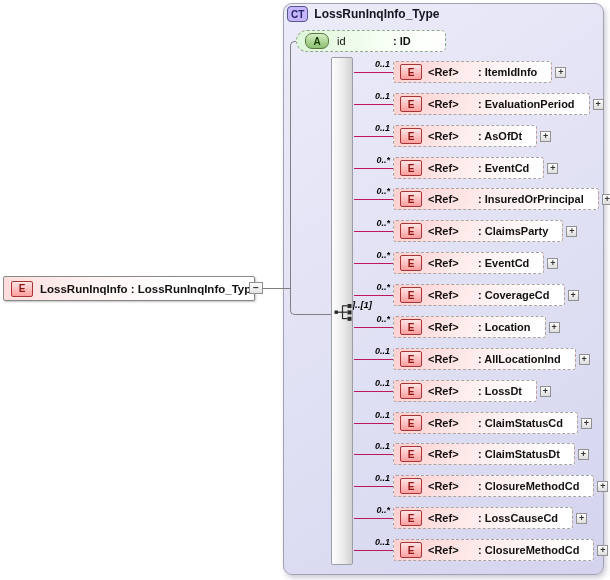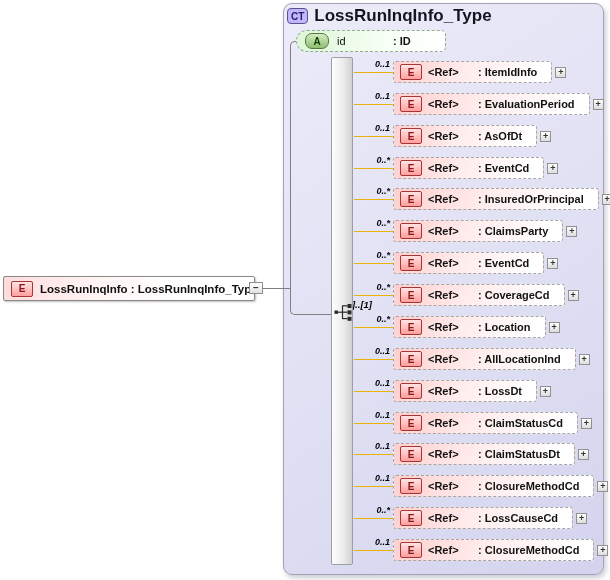--- a/index.html
+++ b/index.html
@@ -8,21 +8,21 @@
 
   
   .ct-container{position:absolute;left:283px;top:3px;width:321px;height:572px;
     border:1px solid #a2a2b2;border-radius:9px;
     background:linear-gradient(145deg,#ecebf9 0%,#e0e0f4 55%,#d3d3ee 100%);
     box-shadow:2px 3px 5px rgba(110,110,140,0.35);box-sizing:border-box;}
   .ct-header{position:absolute;left:287px;top:6px;display:flex;align-items:center;gap:6px;}
   .ct-badge{height:14px;padding:0 3px;border:1.4px solid #56568e;border-radius:4px;
     background:#c4b5fd;color:#24246a;font-weight:bold;font-size:10px;
     display:flex;align-items:center;justify-content:center;}
-  .ct-title{font-weight:bold;font-size:17px;color:#15151f;}
+  .ct-title{font-weight:bold;font-size:12px;color:#15151f;}
 
   
   .attr-box{position:absolute;left:296px;top:30px;width:150px;height:22px;
     border:1px dashed #92aa92;border-radius:11px 5px 5px 11px;
     background:linear-gradient(100deg,#ddf6d8 0%,#f7fff5 60%,#ffffff 100%);
     display:flex;align-items:center;padding-left:8px;box-sizing:border-box;}
   .a-badge{width:22px;height:14px;border:1px solid #567a3e;border-radius:7px;
     background:linear-gradient(#d4ecc2,#8fbf72);color:#123c00;font-weight:bold;font-size:10px;
     display:flex;align-items:center;justify-content:center;margin-right:8px;}
   .attr-name{width:56px;font-weight:normal;font-size:11px;color:#111;}
@@ -55,21 +55,21 @@
     color:#333;font-size:10px;line-height:10px;font-weight:bold;
     display:flex;align-items:center;justify-content:center;box-sizing:border-box;}
 
   
   .e-badge{width:20px;height:14px;border:1px solid #a83535;border-radius:2px;flex:none;
     background:linear-gradient(#ffe4e4,#ff9f9f);color:#8c1515;font-weight:bold;font-size:10px;
     display:flex;align-items:center;justify-content:center;margin-right:7px;}
 
   
   .el-row{position:absolute;left:354px;height:22px;display:flex;align-items:center;}
-  .branch{position:relative;width:39px;height:1px;background:#eab308;flex:none;}
+  .branch{position:relative;width:39px;height:1px;background:#be185d;flex:none;}
   .card{position:absolute;right:3px;bottom:4px;font-style:italic;font-weight:bold;
     font-size:9px;color:#000;white-space:nowrap;}
   .el-box{display:flex;align-items:center;height:22px;box-sizing:border-box;
     border:1px dashed #a6a6a6;border-radius:3px;padding:0 14px 0 6px;
     background:linear-gradient(120deg,#ffcfcf 0%,#ffecec 45%,#ffffff 90%);}
   .el-box .e-badge{margin-right:6px;}
   .ref{width:50px;font-weight:bold;font-size:11px;color:#111;flex:none;}
   .ename{font-weight:bold;font-size:11px;color:#111;white-space:pre;}
   .plus-box{width:11px;height:11px;margin-left:3px;flex:none;box-sizing:border-box;
     border:1px solid #919191;background:linear-gradient(#ffffff,#dddddd);

